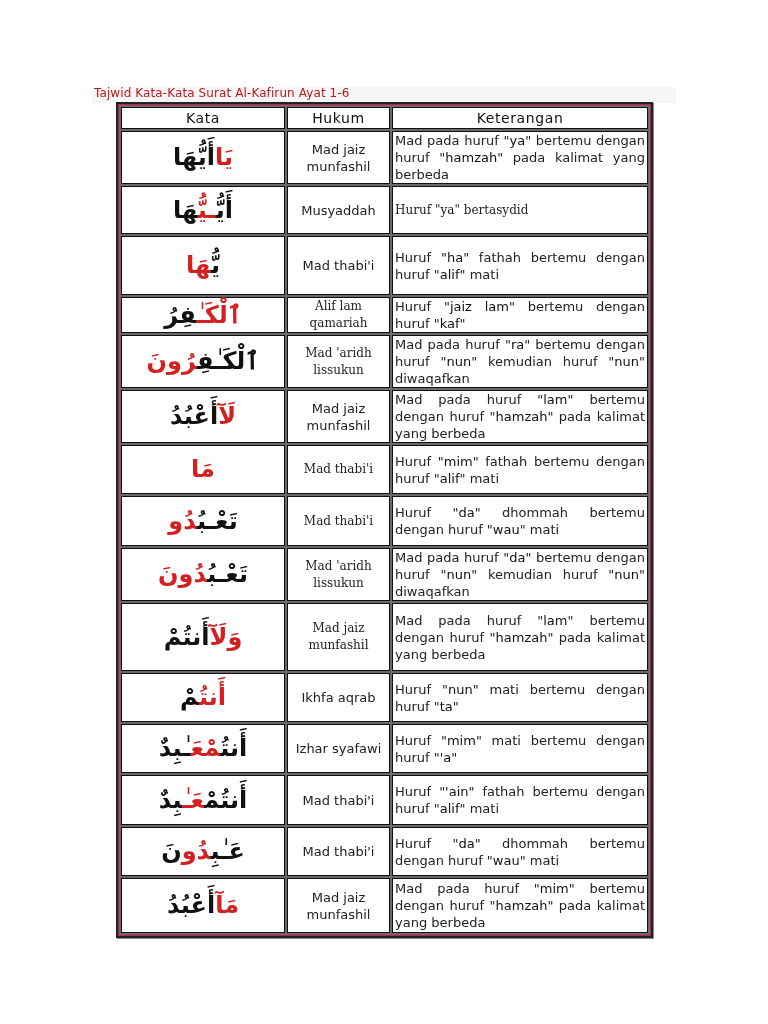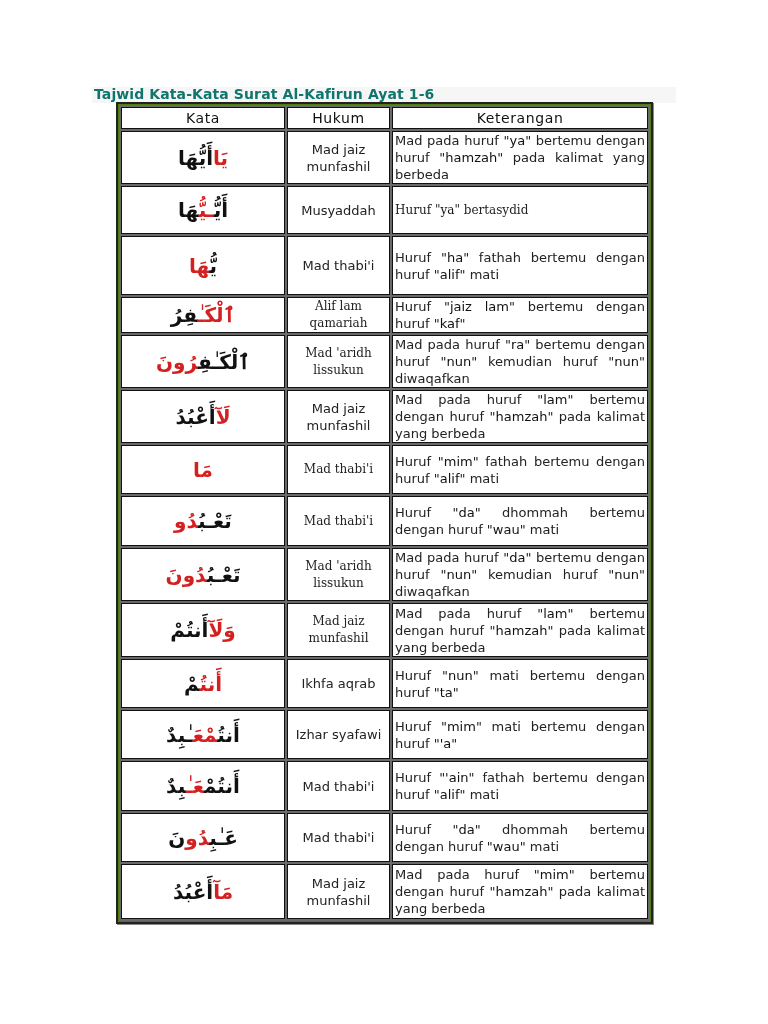--- a/index.html
+++ b/index.html
@@ -8,46 +8,46 @@
     position: relative; overflow: hidden;
     font-family: "DejaVu Sans", sans-serif;
     color: #111;
   }
   .title-bar {
     position: absolute; left: 92px; top: 87px; width: 584px; height: 16px;
     background: #f6f6f6;
   }
   .title {
     position: absolute; left: 94px; top: 86px;
-    font-family: "DejaVu Sans", sans-serif; font-weight: bold;
-    font-size: 14px; color: #0f766e; letter-spacing: 0.1px; white-space: nowrap;
+    font-family: "DejaVu Sans", sans-serif; font-weight: normal;
+    font-size: 12px; color: #b91c1c; letter-spacing: 0.1px; white-space: nowrap;
   }
   .table-wrap {
     position: absolute; left: 116px; top: 102px; width: 537px;
-    border: 2px solid #222; box-shadow: 1px 1px 0 #888; background: #4d7c0f;
+    border: 2px solid #222; box-shadow: 1px 1px 0 #888; background: #be185d;
     padding: 1px;
     box-sizing: border-box;
   }
   table {
     border-collapse: separate; border-spacing: 2px; width: 100%;
     background: #6a6a6a;
   }
   td, th {
     background: #fff; border: 1px solid #111; padding: 0;
     vertical-align: middle;
   }
   th {
     font-family: "DejaVu Sans", sans-serif; font-weight: normal;
     font-size: 14px; height: 20px; letter-spacing: 0.6px;
   }
   .c1 { width: 162px; text-align: center; }
   .c2 { width: 101px; text-align: center; }
   .c3 { text-align: justify; }
   .kata {
-    font-family: "DejaVu Sans", sans-serif; font-size: 20px; line-height: 1.1;
+    font-family: "DejaVu Sans", sans-serif; font-size: 24px; line-height: 1.1;
     direction: rtl; white-space: nowrap; font-weight: bold;
   }
   .kata .r { color: #d42020; }
   .kata .b { color: #111; }
   .hukum {
     font-size: 13px; line-height: 17px; color: #222;
     font-family: "DejaVu Sans", sans-serif; padding: 0 2px;
   }
   .hukum.serif { font-family: "DejaVu Serif", serif; font-size: 12px; }
   .ket {
@@ -166,21 +166,21 @@
           <td class="c1">
             <div class="kata"><span class="b">تَعْـبُ</span><span class="r">دُونَ</span></div>
           </td>
           <td class="c2">
             <div class="hukum serif">Mad 'aridh lissukun</div>
           </td>
           <td class="c3">
             <div class="ket"><span>Mad pada huruf "</span><b>da</b><span>" bertemu dengan huruf "</span><b>nun</b><span>" kemudian huruf "</span><b>nun</b><span>" diwaqafkan</span></div>
           </td>
         </tr>
-        <tr style="height: 54px;">
+        <tr style="height: 68px;">
           <td class="c1">
             <div class="kata"><span class="r">وَلَآ</span><span class="b">أَنتُمْ</span></div>
           </td>
           <td class="c2">
             <div class="hukum serif">Mad jaiz munfashil</div>
           </td>
           <td class="c3">
             <div class="ket"><span>Mad pada huruf "</span><b>lam</b><span>" bertemu dengan huruf "</span><b>hamzah</b><span>" pada kalimat yang berbeda</span></div>
           </td>
         </tr>

